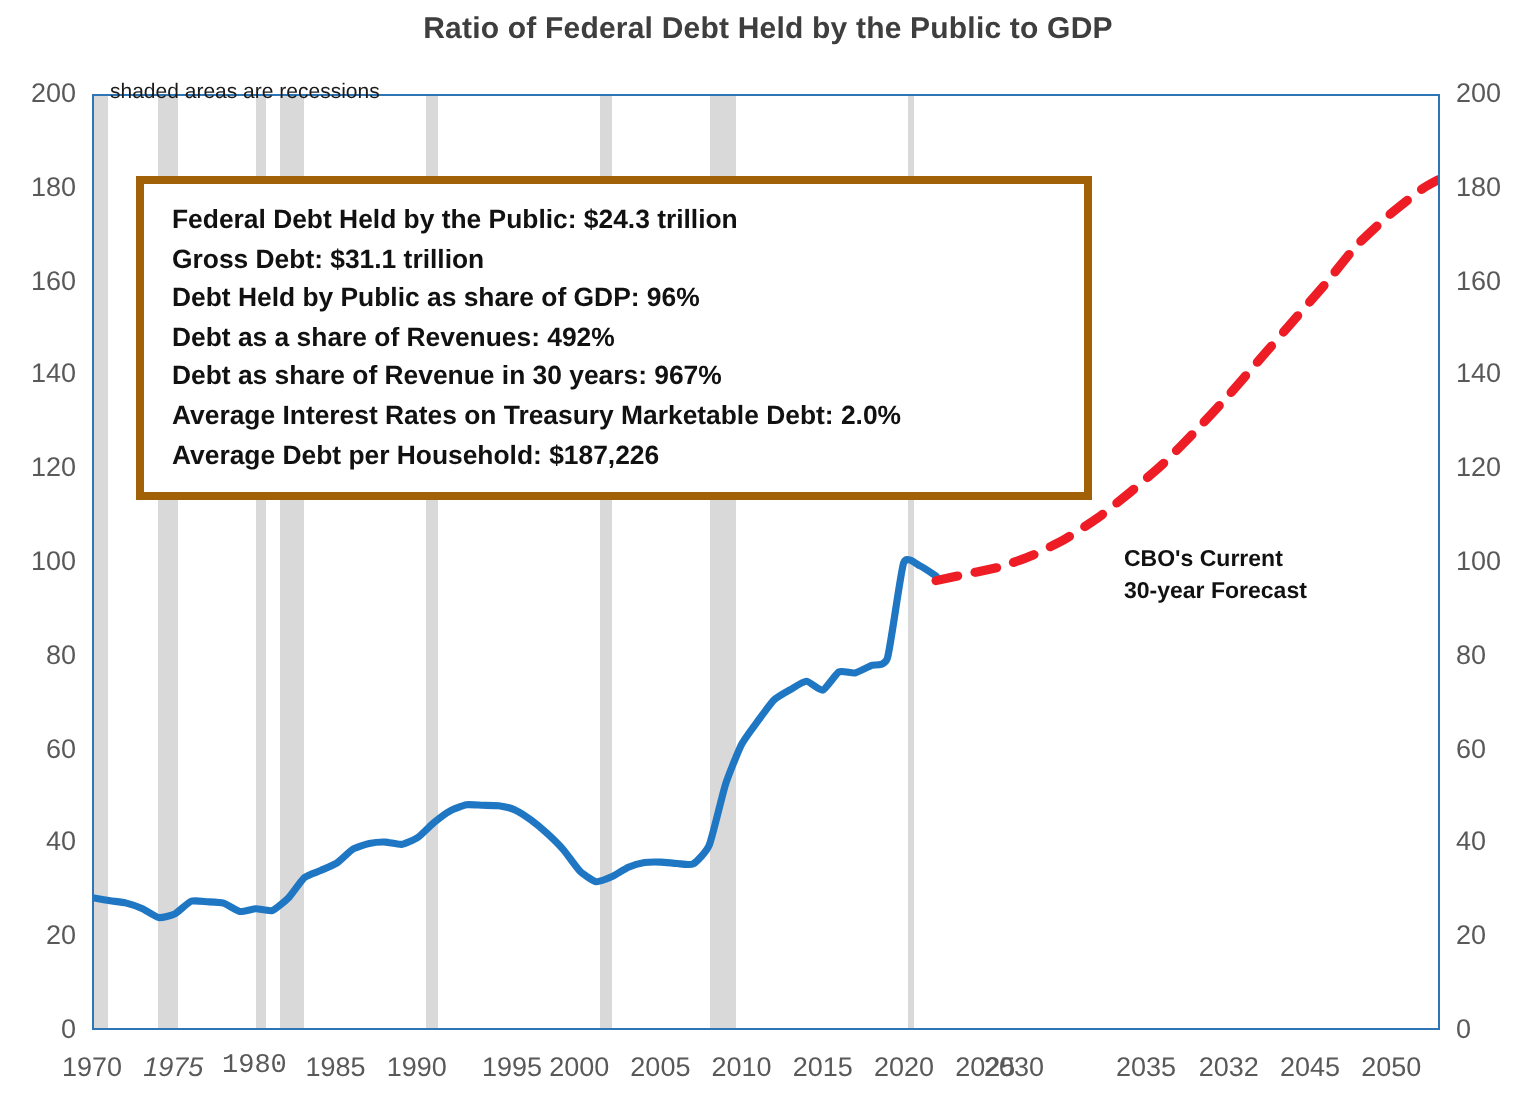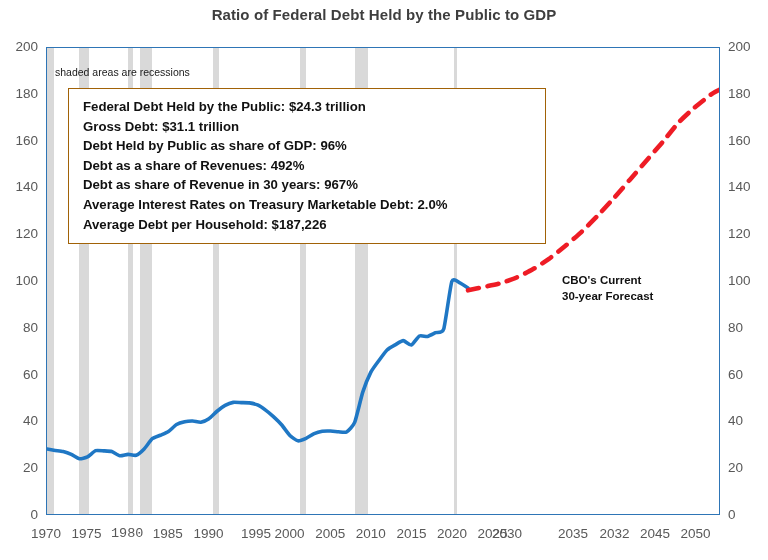--- a/index.html
+++ b/index.html
@@ -61,32 +61,32 @@
     color:#595959;
     text-align:center;
     width:44px;
     line-height:1;
     top:527px;
   }
 
   
   .recession-note{
     position:absolute;
-    left:55px;top:66px;
+    left:55px;top:40px;
     font-size:10.5px;
     color:#1a1a1a;
     white-space:nowrap;
   }
 
   .stats-box{
     position:absolute;
     left:68px;top:88px;
     width:478px;
     background:#ffffff;
-    border:1px solid #a16207;
+    border:4px solid #a16207;
     box-sizing:border-box;
     padding:8px 12px 9px 14px;
   }
   .stats-box .stat-line{
     font-size:13.2px;
     font-weight:bold;
     color:#111111;
     line-height:19.6px;
     white-space:nowrap;
   }
@@ -147,21 +147,21 @@
       <div class="y-label right" style="left: 728px; top: 320.8px;">80</div>
       <div class="y-label right" style="left: 728px; top: 274px;">100</div>
       <div class="y-label right" style="left: 728px; top: 227.2px;">120</div>
       <div class="y-label right" style="left: 728px; top: 180.4px;">140</div>
       <div class="y-label right" style="left: 728px; top: 133.6px;">160</div>
       <div class="y-label right" style="left: 728px; top: 86.8px;">180</div>
       <div class="y-label right" style="left: 728px; top: 40px;">200</div>
     </div>
   <div id="x-axis" style="position: absolute; inset: 0px; border-radius: 31px;">
       <div class="x-label" style="left: 24px;">1970</div>
-      <div class="x-label" style="left: 64.6024px;">1975</div>
+      <div class="x-label" style="left: 64.6024px; font-style: italic;">1975</div>
       <div class="x-label" style="left: 105.205px; font-family: Liberation Mono, monospace;">1980</div>
       <div class="x-label" style="left: 145.807px;">1985</div>
       <div class="x-label" style="left: 186.41px;">1990</div>
       <div class="x-label" style="left: 227.012px; text-align: right;">1995</div>
       <div class="x-label" style="left: 267.614px;">2000</div>
       <div class="x-label" style="left: 308.217px;">2005</div>
       <div class="x-label" style="left: 348.819px;">2010</div>
       <div class="x-label" style="left: 389.422px;">2015</div>
       <div class="x-label" style="left: 430.024px;">2020</div>
       <div class="x-label" style="left: 470.627px;">2025</div>

